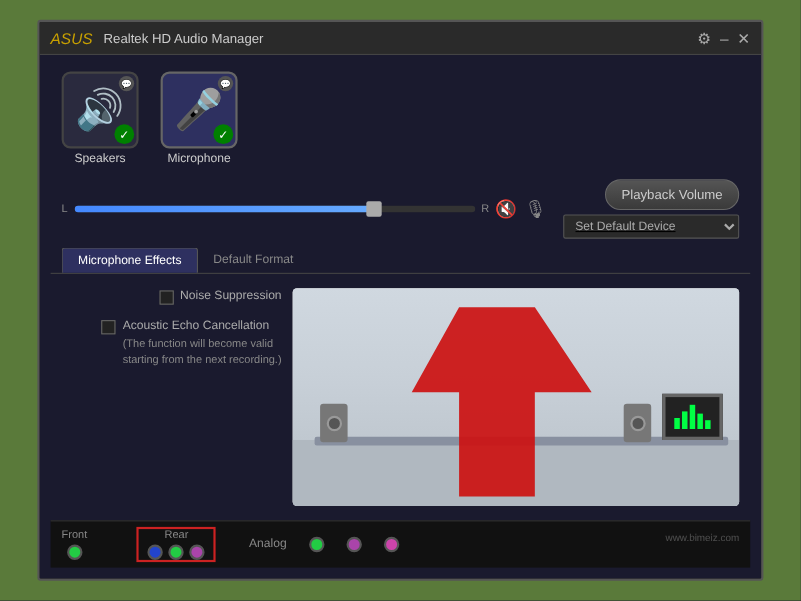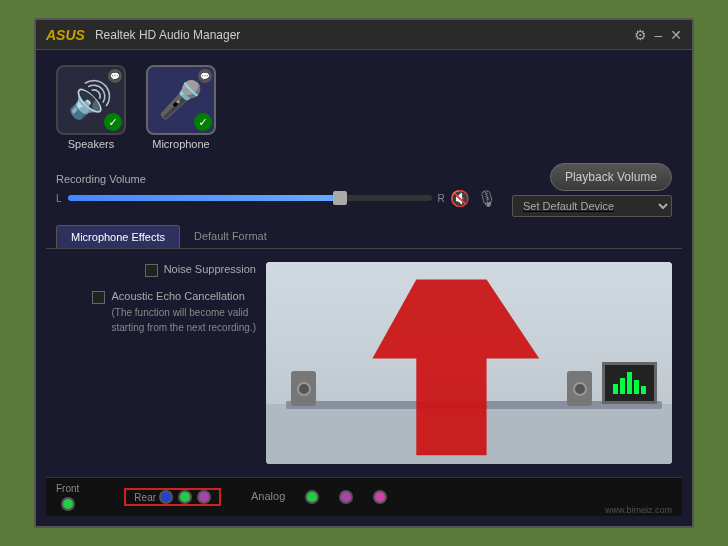--- a/index.html
+++ b/index.html
@@ -25,21 +25,21 @@
     .title-bar {
       background: #2a2a2a;
       height: 30px;
       display: flex;
       align-items: center;
       padding: 0 10px;
       border-bottom: 1px solid #444;
     }
     .asus-logo {
       color: #c8a000;
-      font-weight: bold;
+      font-weight: normal;
       font-size: 14px;
       font-style: italic;
       margin-right: 10px;
     }
     .title-text {
       color: #ccc;
       font-size: 12px;
       flex: 1;
     }
     .title-controls {
@@ -282,21 +282,20 @@
           <span class="device-icon">🎤</span>
           <span class="speech-bubble">💬</span>
           <span class="check-badge">✓</span>
         </div>
         <span class="device-label">Microphone</span>
       </div>
     </div>
 
     <div style="display:flex; align-items:center; padding:0 10px; gap:15px;">
       <div style="flex:1; display:flex; flex-direction:column; gap:4px;">
-        <span style="color:#aaa; font-size:11px;">Recording Volume</span>
         <div style="display:flex; align-items:center; gap:6px;">
           <span style="color:#888;font-size:10px;">L</span>
           <div style="flex:1; position:relative;">
             <div class="slider-track">
               <div class="slider-fill"></div>
               <div class="slider-thumb"></div>
             </div>
           </div>
           <span style="color:#888;font-size:10px;">R</span>
           <span class="vol-icon">🔇</span>
@@ -368,32 +367,32 @@
 
     <div style="background:#111; padding:5px 10px; display:flex; align-items:center; gap:0; border-top:1px solid #333; position:relative;">
 
       <div style="display:flex; flex-direction:column; align-items:center; gap:3px; margin-right:45px;">
         <span style="color:#888;font-size:10px;">Front</span>
         <div style="display:flex; gap:5px;">
           <div style="width:14px;height:14px;border-radius:50%;background:#22cc44;border:2px solid #555;"></div>
         </div>
       </div>
 
-      <div style="display:flex; flex-direction:row; align-items:center; gap:3px; border:2px solid #cc2222; padding:0 8px; margin-right:30px;">
+      <div style="display:flex; flex-direction:column; align-items:center; gap:3px; border:2px solid #cc2222; padding:0 8px; margin-right:30px;">
         <span style="color:#888;font-size:10px;">Rear</span>
         <div style="display:flex; gap:5px;">
           <div style="width:14px;height:14px;border-radius:50%;background:#2244cc;border:2px solid #555;"></div>
           <div style="width:14px;height:14px;border-radius:50%;background:#22cc44;border:2px solid #555;"></div>
           <div style="width:14px;height:14px;border-radius:50%;background:#aa44aa;border:2px solid #555;"></div>
         </div>
       </div>
 
       <div style="display:flex; align-items:flex-start; gap:20px;">
         <span style="color:#888;font-size:11px;">Analog</span>
         <div style="width:14px;height:14px;border-radius:50%;background:#22cc44;border:2px solid #555;"></div>
         <div style="width:14px;height:14px;border-radius:50%;background:#aa44aa;border:2px solid #555;"></div>
         <div style="width:14px;height:14px;border-radius:50%;background:#cc44aa;border:2px solid #555;"></div>
       </div>
 
-      <div style="position:absolute; right:10px; bottom:1px; color:rgba(255,255,255,0.25); font-size:9px;">www.bimeiz.com</div>
+      <div style="position:absolute; right:10px; bottom:22px; color:rgba(255,255,255,0.25); font-size:9px;">www.bimeiz.com</div>
     </div>
   </div>
 </div>
 
 </body></html>

